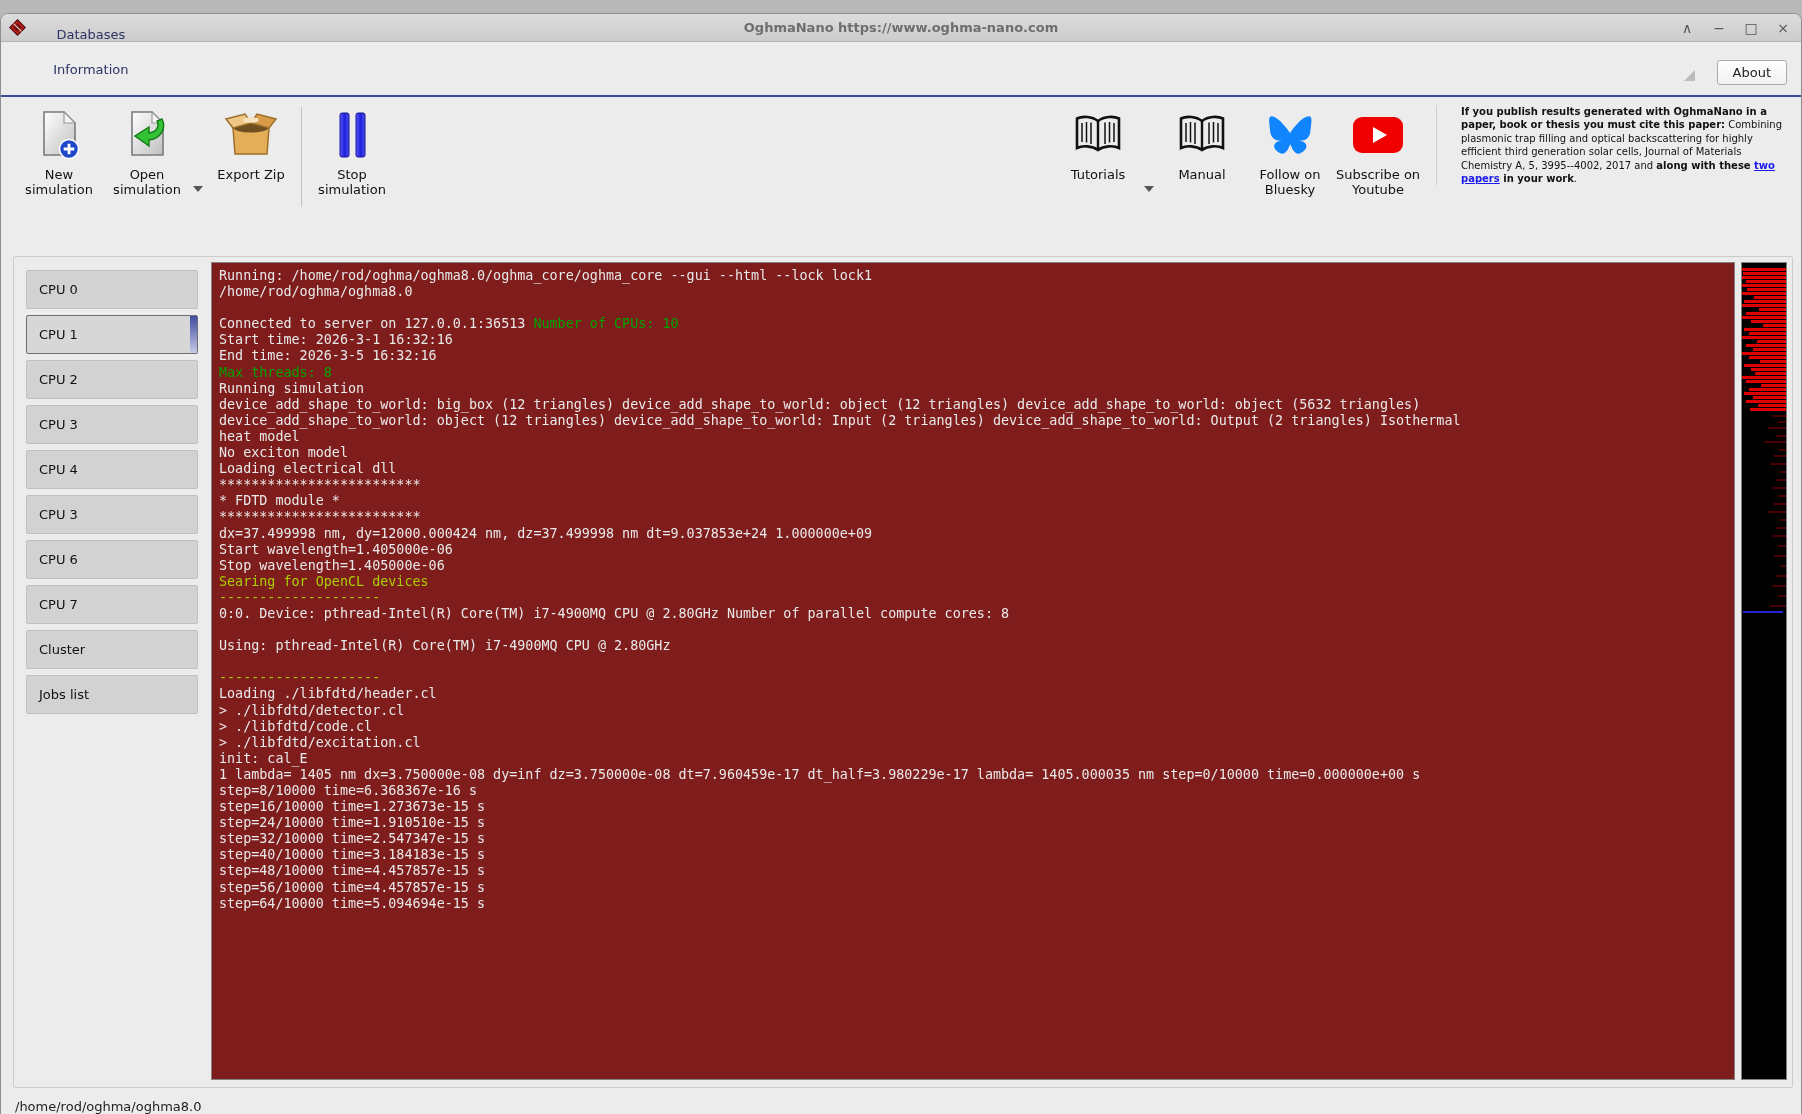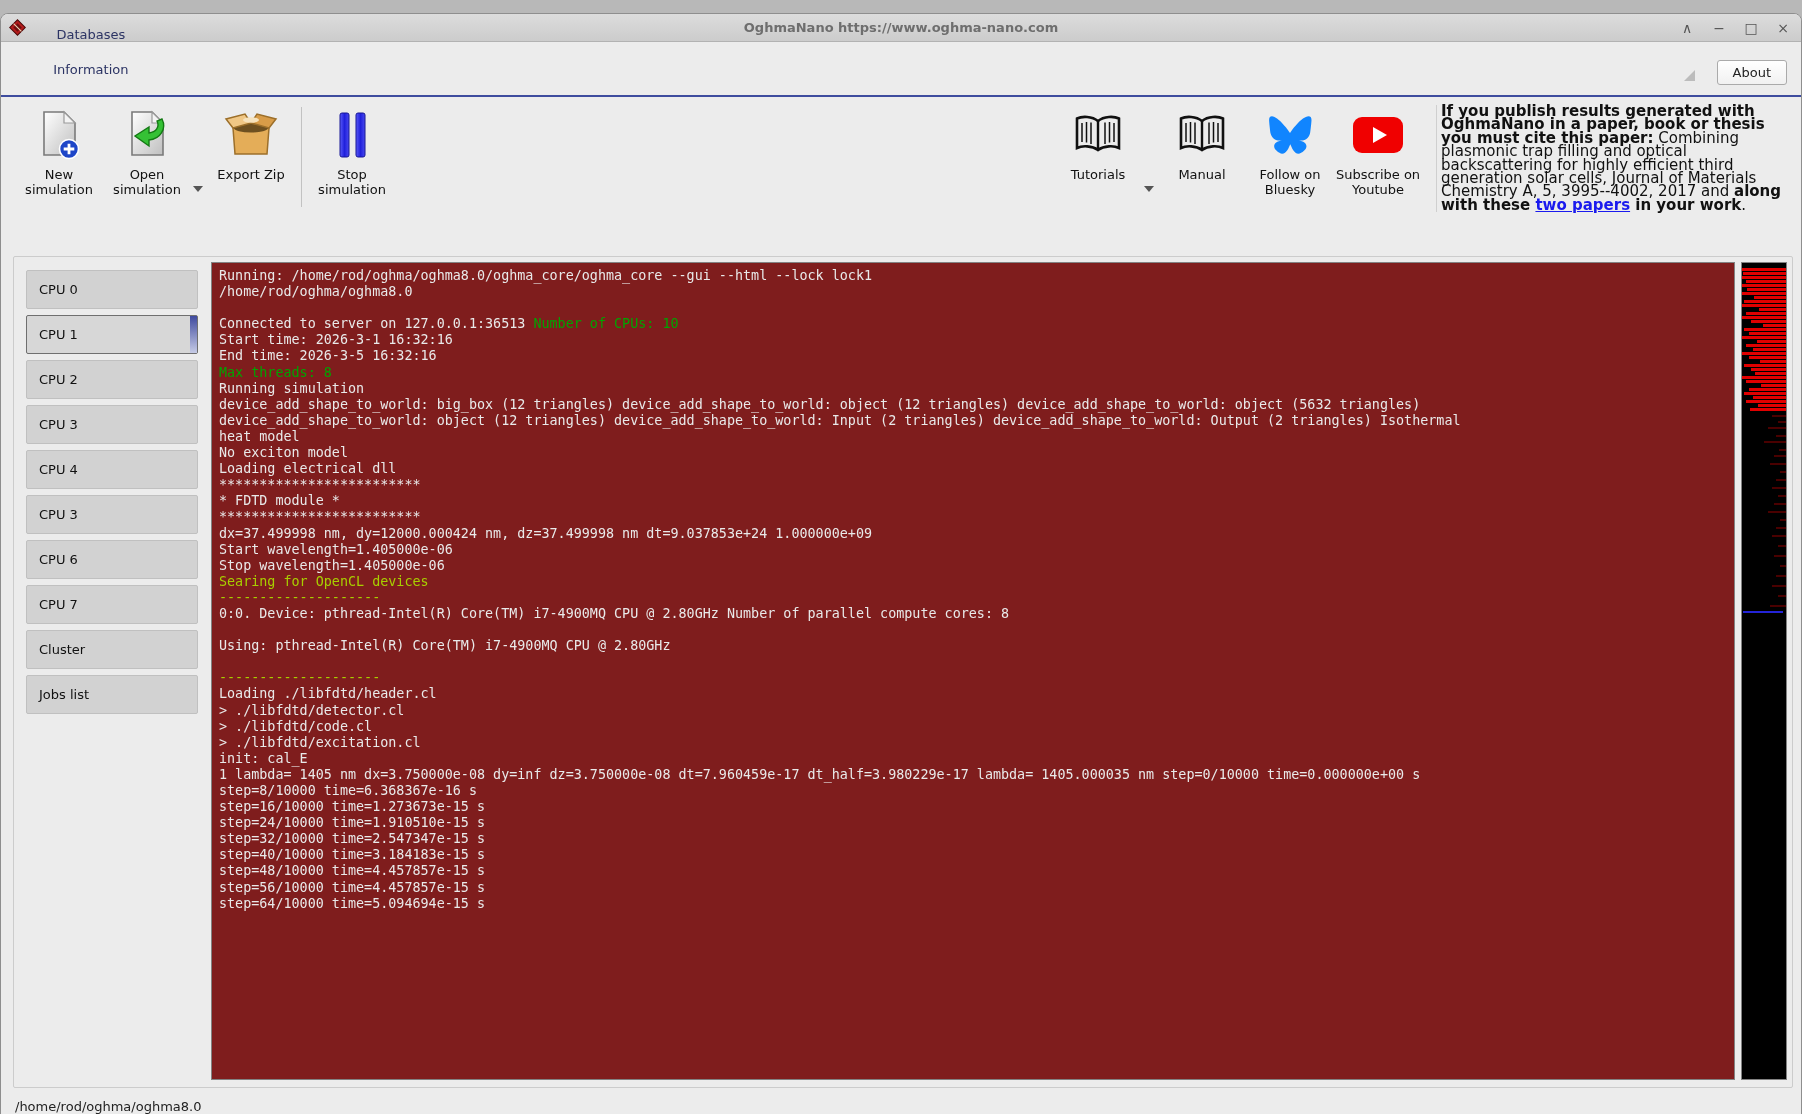--- a/index.html
+++ b/index.html
@@ -33,22 +33,22 @@
 
   
   .toolbar { position:absolute; top:85px; left:0; right:0; height:125px; display:flex; align-items:flex-start; }
   .tbtn { width:88px; margin-top:8px; display:flex; flex-direction:column; align-items:center; text-align:center; }
   .tbtn .ticon { height:56px; display:flex; align-items:center; justify-content:center; }
   .tlabel { font-size:13px; line-height:15px; color:#111; margin-top:4px; }
   .tarrow { width:0; height:0; border-left:5px solid transparent; border-right:5px solid transparent;
             border-top:6px solid #555; align-self:center; margin:55px 4px 0 2px; }
   .tsep { width:1px; background:#c2c2c2; height:100px; margin:8px 6px 0 6px; }
   .tspacer { flex:1; }
-  .citation { width:355px; margin:6px 10px 0 14px; padding-left:4px; border-left:1px solid #cfcfcf;
-              font-size:15px; line-height:13.4px; color:#111; }
+  .citation { width:355px; margin:6px 10px 0 14px; padding-left:24px; border-left:1px solid #cfcfcf;
+              font-size:10px; line-height:13.4px; color:#111; }
   .citation .cb { font-weight:bold; }
   .citation .clink { font-weight:bold; color:#1a1aee; text-decoration:underline; cursor:pointer; }
 
   
   .doctabs { position:absolute; top:216px; left:14px; display:flex; gap:4px; align-items:flex-end; height:26px; }
   .doc-tab { font-size:13px; color:#2c3464; background:#d2d2d2; border:1px solid #bdbdbd; border-bottom:none;
              border-radius:3px 3px 0 0; padding:4px 16px 5px 16px; cursor:default; }
   .doc-tab.selected { background:#dcdcdc; border:1px solid #55585e; position:relative; z-index:2; }
   .doc-tab.selected::after { content:""; position:absolute; left:-1px; right:-1px; bottom:-5px; height:4px; background:#4a58a8; }
 

